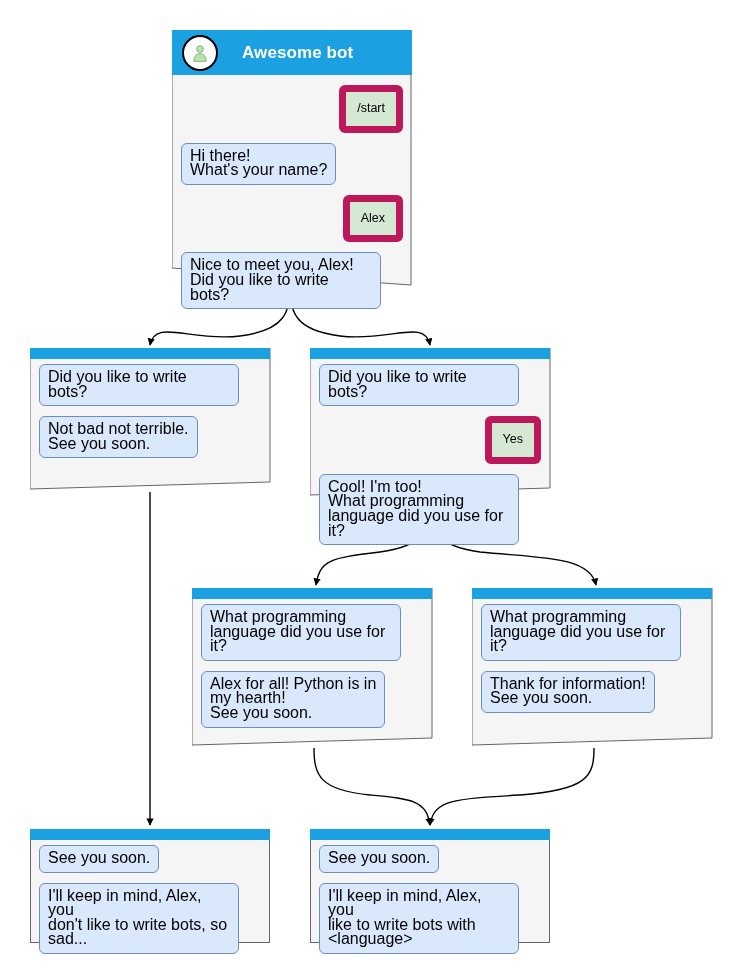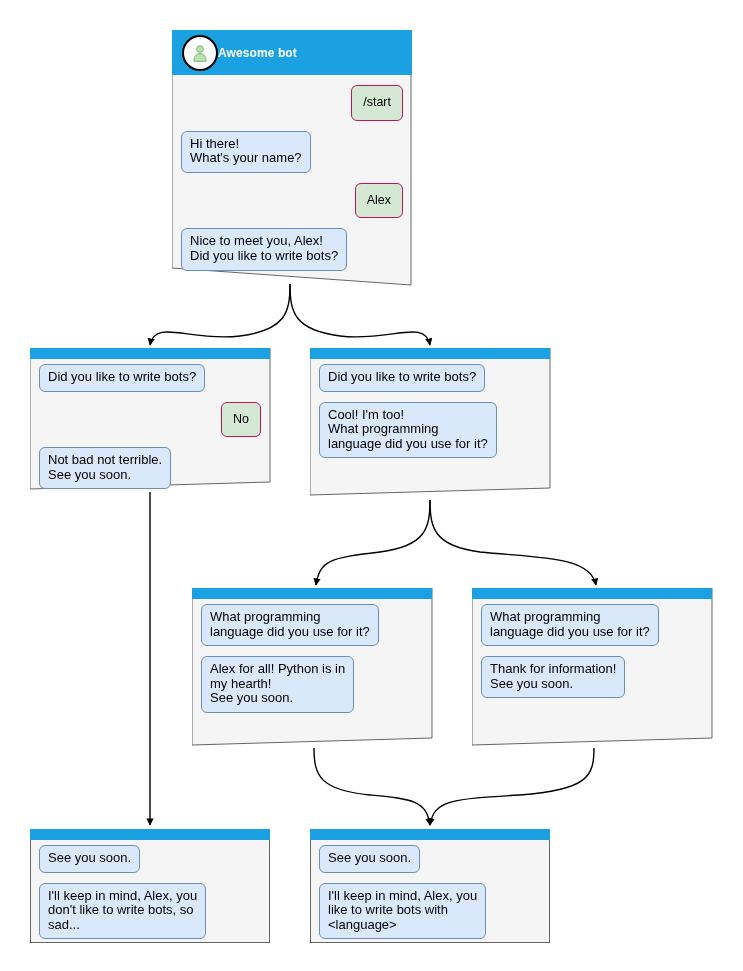--- a/index.html
+++ b/index.html
@@ -68,57 +68,57 @@
     background: #ffffff;
     border: 2px solid #000000;
     box-sizing: border-box;
     display: flex;
     align-items: center;
     justify-content: center;
     flex: 0 0 auto;
   }
   .bot-title {
     color: #ffffff;
-    font-size: 12px;
+    font-size: 17px;
     font-weight: bold;
-    margin-left: 0;
+    margin-left: 24px;
     letter-spacing: 0.1px;
     white-space: nowrap;
   }
 
   .msgs {
     position: absolute;
     left: 0;
     width: 100%;
     box-sizing: border-box;
     padding: 0 9px;
     z-index: 3;
   }
 
   .row { display: flex; margin-bottom: 10px; }
   .row.bot  { justify-content: flex-start; }
   .row.user { justify-content: flex-end; }
 
   .bubble {
     border-radius: 6px;
     padding: 5px 8px 6px 8px;
-    font-size: 13px;
+    font-size: 16px;
     line-height: 14.6px;
     color: #000000;
     box-sizing: border-box;
     white-space: pre-line;
     max-width: 90%;
   }
   .bubble.bot {
     background: #dae8fc;
     border: 1px solid #6c8ebf;
   }
   .bubble.user {
     background: #d5e8d4;
-    border: 1px solid #be185d;
+    border: 7px solid #be185d;
     padding: 9px 11px 10px 11px;
     font-size: 12.5px;
   }
 </style>
 </head>
 <body>
 
 <div id="canvas">
 
   <svg id="edges" viewBox="0 0 743 971" width="743" height="971" xmlns="http://www.w3.org/2000/svg">
@@ -181,41 +181,41 @@
     <svg width="241" height="142" style="position:absolute;left:0;top:0;z-index:1;">
       <polygon points="0,0 240,0 240,134 0,141" fill="#f5f5f5" stroke="#666666" stroke-width="1"></polygon>
     </svg>
 
     <div class="titlebar thin"></div>
 
     <div class="msgs" style="top:16px;">
       <div class="row bot">
         <div class="bubble bot">Did you like to write bots?</div>
       </div>
-      <div class="row user">
-        <div class="bubble user">No</div>
-      </div>
       <div class="row bot">
         <div class="bubble bot">Not bad not terrible.
 See you soon.</div>
       </div>
     </div>
   </div>
 
   <div class="card" style="left:310px; top:348px; width:240px; height:145px;">
     <svg width="241" height="148" style="position:absolute;left:0;top:0;z-index:1;">
       <polygon points="0,0 240,0 240,140 0,147" fill="#f5f5f5" stroke="#666666" stroke-width="1"></polygon>
     </svg>
 
     <div class="titlebar thin"></div>
 
     <div class="msgs" style="top:16px;">
       <div class="row bot">
         <div class="bubble bot">Did you like to write bots?</div>
       </div>
+      <div class="row user">
+        <div class="bubble user">Yes</div>
+      </div>
       <div class="row bot">
         <div class="bubble bot">Cool! I'm too!
 What programming
 language did you use for it?</div>
       </div>
     </div>
   </div>
 
   <div class="card" style="left:192px; top:588px; width:240px; height:155px;">
     <svg width="241" height="158" style="position:absolute;left:0;top:0;z-index:1;">

